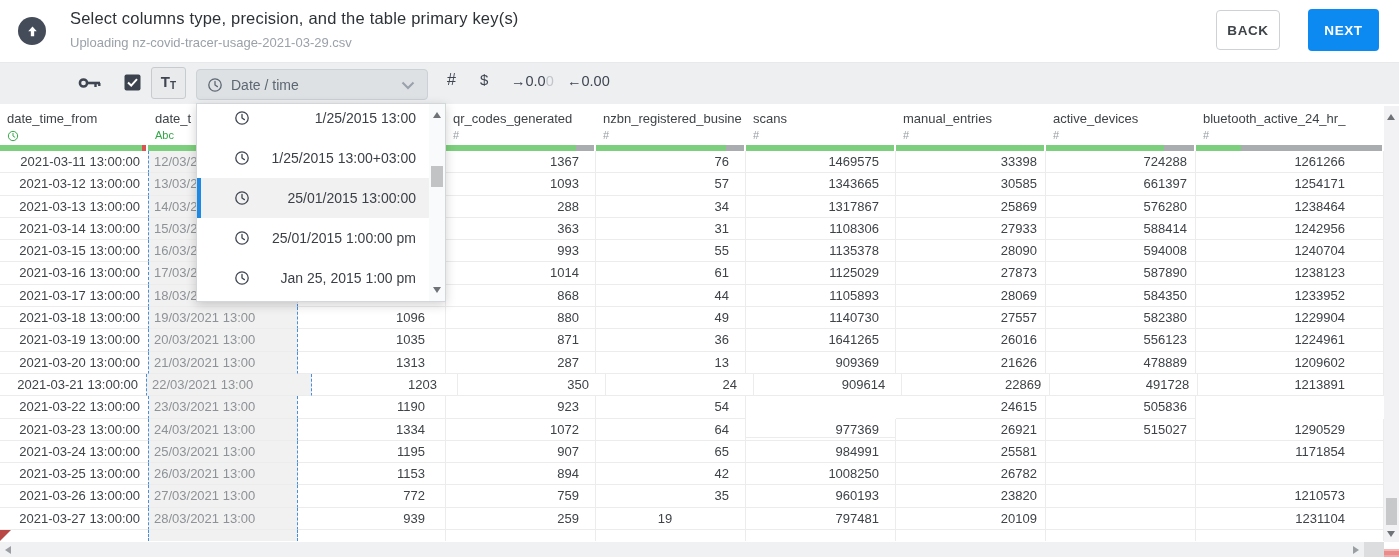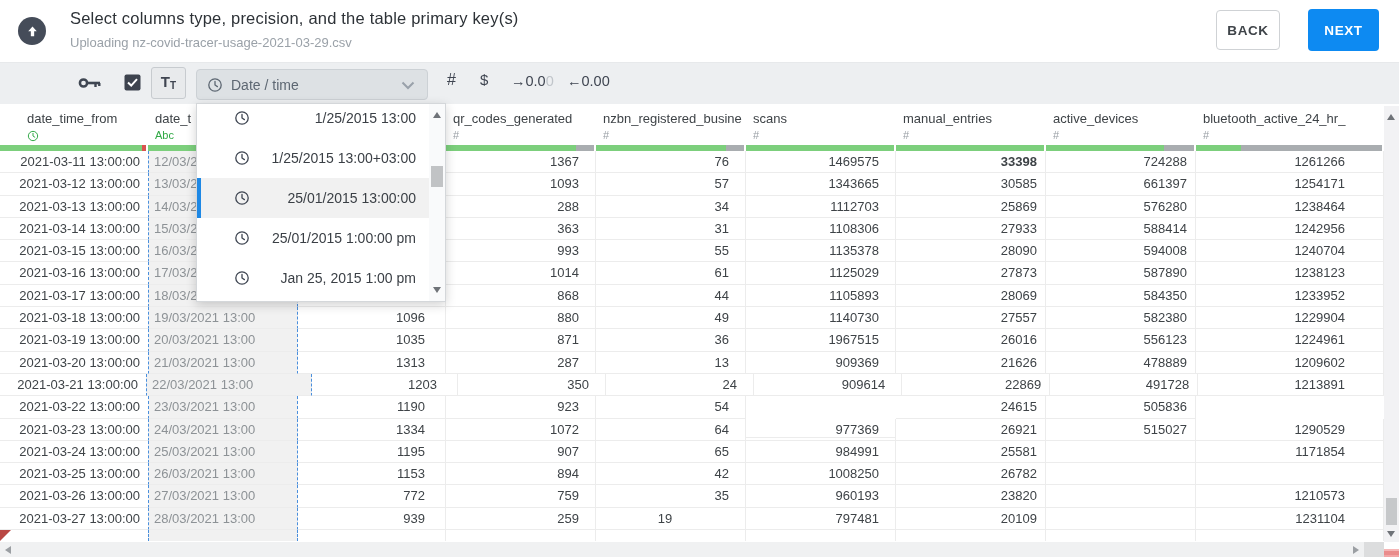--- a/index.html
+++ b/index.html
@@ -149,21 +149,21 @@
     </svg>
   </span>
   <span class="titem tb-hash">#</span>
   <span class="titem tb-dollar">$</span>
   <span class="titem tb-prec1"><span>→0.0</span><span class="muted0">0</span></span>
   <span class="titem tb-prec2">←0.00</span>
 </div>
 
 <div class="grid">
   <div class="ghead" id="gh">
-      <div class="gcol" style="width: 148px; padding-left: 20px;">
+      <div class="gcol" style="width: 148px;">
         <div class="cname">date_time_from</div>
         <div class="ctype t-green"><svg class="clk" width="12" height="12" viewBox="0 0 16 16">
             <circle cx="8" cy="8" r="6.2" fill="none" stroke="currentColor" stroke-width="1.3"></circle>
             <path d="M8 4.5 V8 L10.4 9.6" fill="none" stroke="currentColor" stroke-width="1.3" stroke-linecap="round"></path>
           </svg></div>
         <div class="cbar">
           <span class="seg seg-green" style="width: 97.5%;"></span>
           <span class="seg seg-red" style="width: 2.5%;"></span>
         </div>
       </div>
@@ -229,42 +229,42 @@
       </div>
     </div>
   <div id="gb">
       <div class="grow">
         <div class="gcell c0 ar" style="width: 148px;">2021-03-11 13:00:00</div>
         <div class="gcell c1 al sel" style="width: 150px;">12/03/2021 13:00</div>
         <div class="gcell c2 ar" style="width: 148px;"></div>
         <div class="gcell c3 ar" style="width: 150px;">1367</div>
         <div class="gcell c4 ar" style="width: 150px;">76</div>
         <div class="gcell c5 ar" style="width: 150px;">1469575</div>
-        <div class="gcell c6 ar" style="width: 150px; font-weight: bold;">33398</div>
+        <div class="gcell c6 ar" style="width: 150px;">33398</div>
         <div class="gcell c7 ar" style="width: 150px;">724288</div>
         <div class="gcell c8 ar" style="width: 188px;">1261266</div>
       </div>
       <div class="grow">
         <div class="gcell c0 ar" style="width: 148px;">2021-03-12 13:00:00</div>
         <div class="gcell c1 al sel" style="width: 150px;">13/03/2021 13:00</div>
         <div class="gcell c2 ar" style="width: 148px;"></div>
         <div class="gcell c3 ar" style="width: 150px;">1093</div>
         <div class="gcell c4 ar" style="width: 150px;">57</div>
         <div class="gcell c5 ar" style="width: 150px;">1343665</div>
         <div class="gcell c6 ar" style="width: 150px;">30585</div>
         <div class="gcell c7 ar" style="width: 150px;">661397</div>
         <div class="gcell c8 ar" style="width: 188px;">1254171</div>
       </div>
       <div class="grow">
         <div class="gcell c0 ar" style="width: 148px;">2021-03-13 13:00:00</div>
         <div class="gcell c1 al sel" style="width: 150px;">14/03/2021 13:00</div>
         <div class="gcell c2 ar" style="width: 148px;"></div>
         <div class="gcell c3 ar" style="width: 150px;">288</div>
         <div class="gcell c4 ar" style="width: 150px;">34</div>
-        <div class="gcell c5 ar" style="width: 150px;">1112703</div>
+        <div class="gcell c5 ar" style="width: 150px;">1317867</div>
         <div class="gcell c6 ar" style="width: 150px;">25869</div>
         <div class="gcell c7 ar" style="width: 150px;">576280</div>
         <div class="gcell c8 ar" style="width: 188px;">1238464</div>
       </div>
       <div class="grow">
         <div class="gcell c0 ar" style="width: 148px;">2021-03-14 13:00:00</div>
         <div class="gcell c1 al sel" style="width: 150px;">15/03/2021 13:00</div>
         <div class="gcell c2 ar" style="width: 148px;"></div>
         <div class="gcell c3 ar" style="width: 150px;">363</div>
         <div class="gcell c4 ar" style="width: 150px;">31</div>
@@ -316,21 +316,21 @@
         <div class="gcell c6 ar" style="width: 150px;">27557</div>
         <div class="gcell c7 ar" style="width: 150px;">582380</div>
         <div class="gcell c8 ar" style="width: 188px;">1229904</div>
       </div>
       <div class="grow">
         <div class="gcell c0 ar" style="width: 148px;">2021-03-19 13:00:00</div>
         <div class="gcell c1 al sel" style="width: 150px;">20/03/2021 13:00</div>
         <div class="gcell c2 ar" style="width: 148px;">1035</div>
         <div class="gcell c3 ar" style="width: 150px;">871</div>
         <div class="gcell c4 ar" style="width: 150px;">36</div>
-        <div class="gcell c5 ar" style="width: 150px;">1967515</div>
+        <div class="gcell c5 ar" style="width: 150px;">1641265</div>
         <div class="gcell c6 ar" style="width: 150px;">26016</div>
         <div class="gcell c7 ar" style="width: 150px;">556123</div>
         <div class="gcell c8 ar" style="width: 188px;">1224961</div>
       </div>
       <div class="grow">
         <div class="gcell c0 ar" style="width: 148px;">2021-03-20 13:00:00</div>
         <div class="gcell c1 al sel" style="width: 150px;">21/03/2021 13:00</div>
         <div class="gcell c2 ar" style="width: 148px;">1313</div>
         <div class="gcell c3 ar" style="width: 150px;">287</div>
         <div class="gcell c4 ar" style="width: 150px;">13</div>

